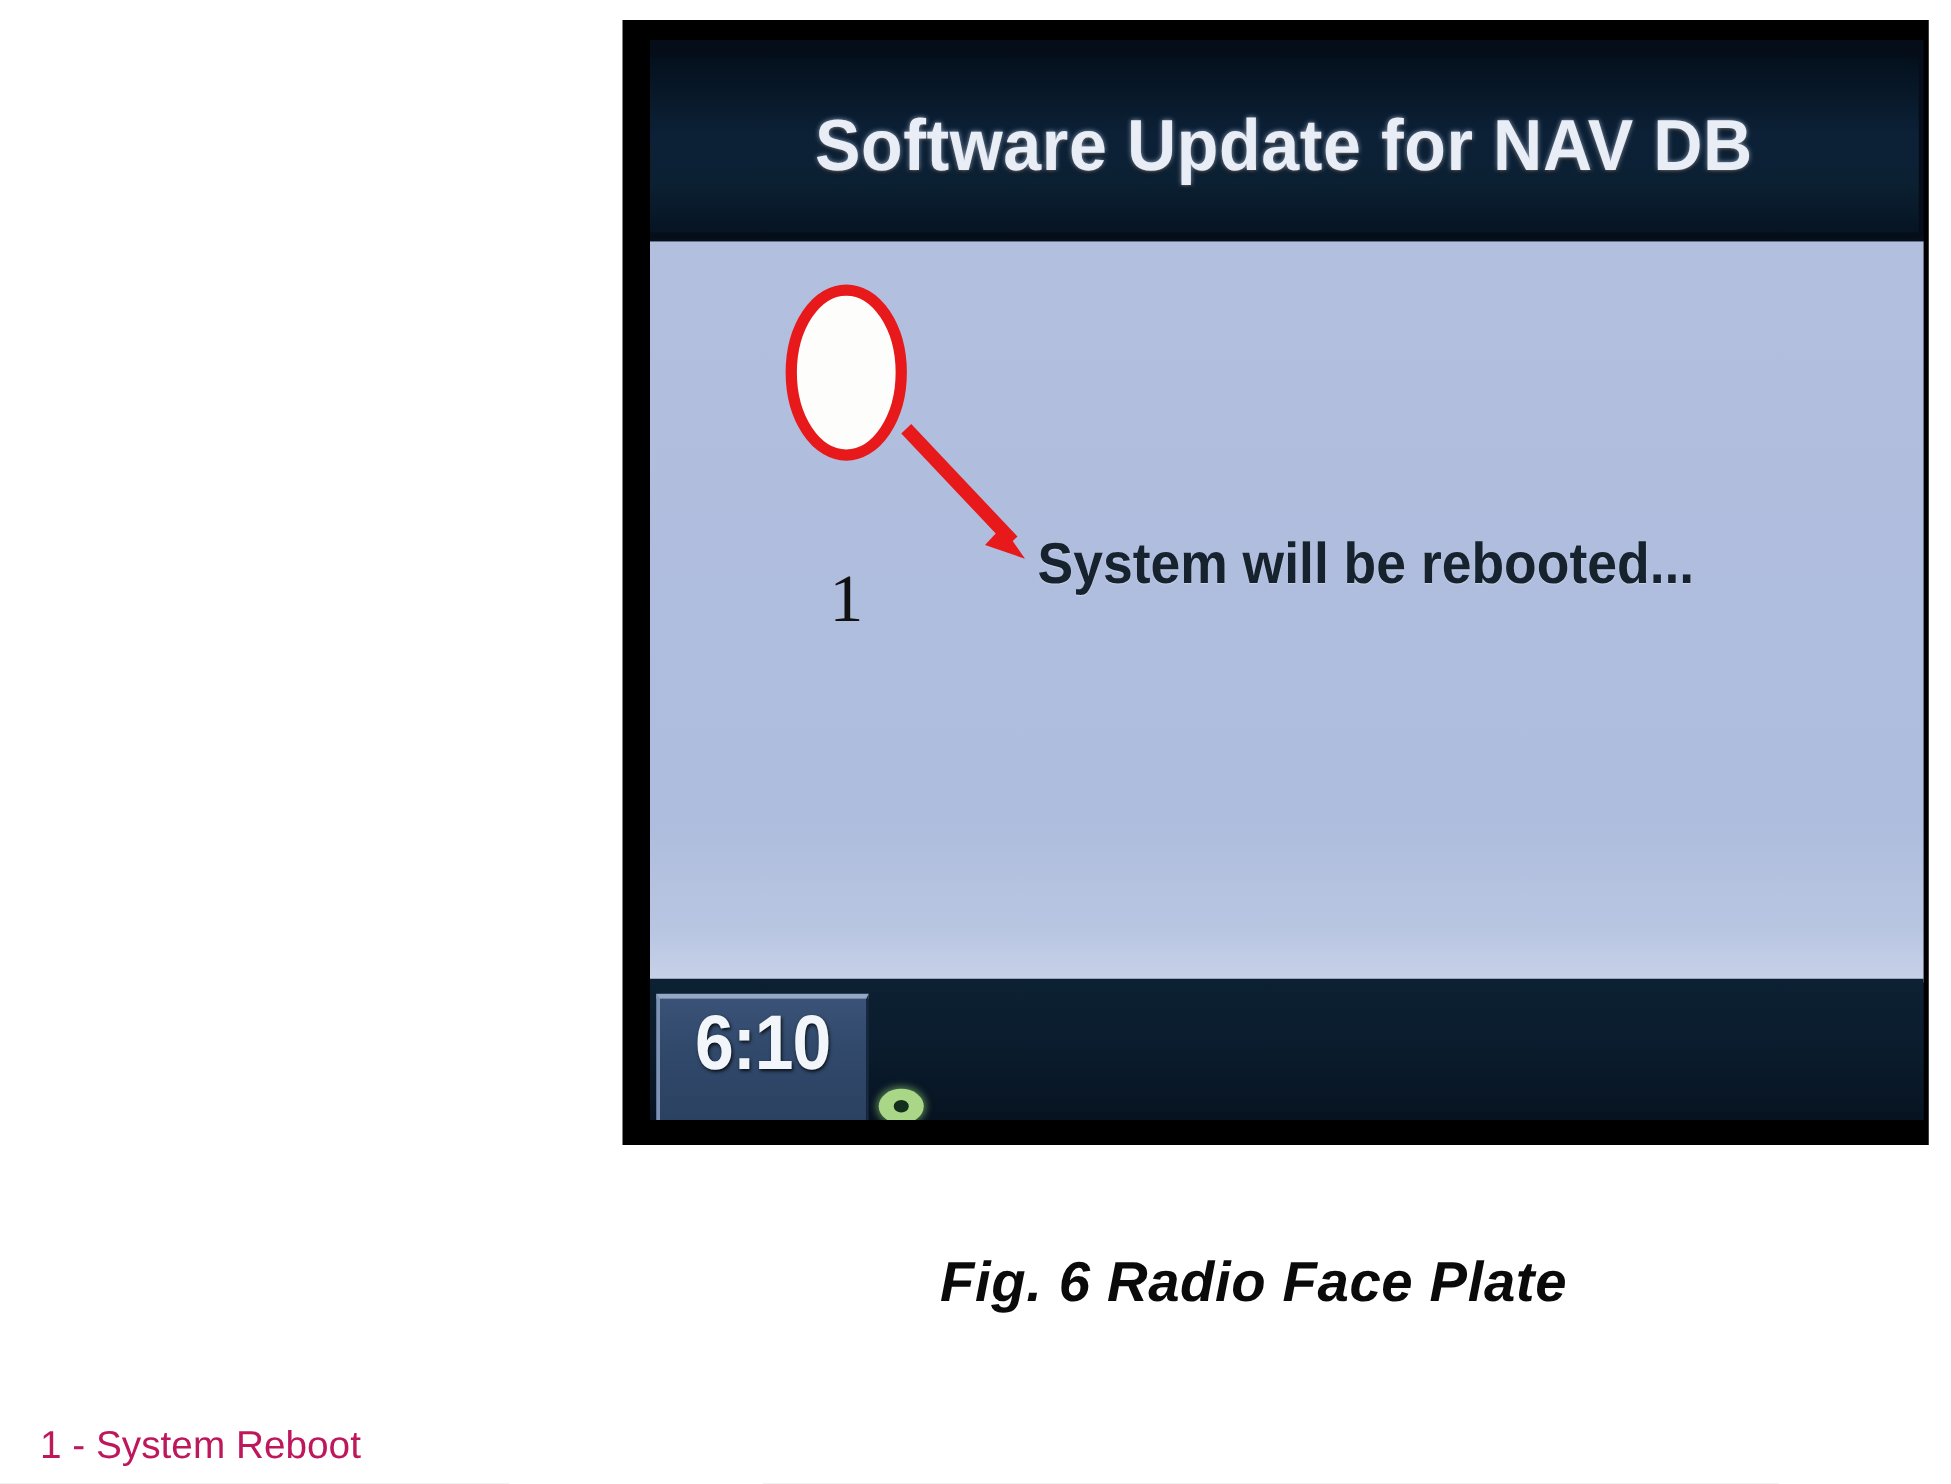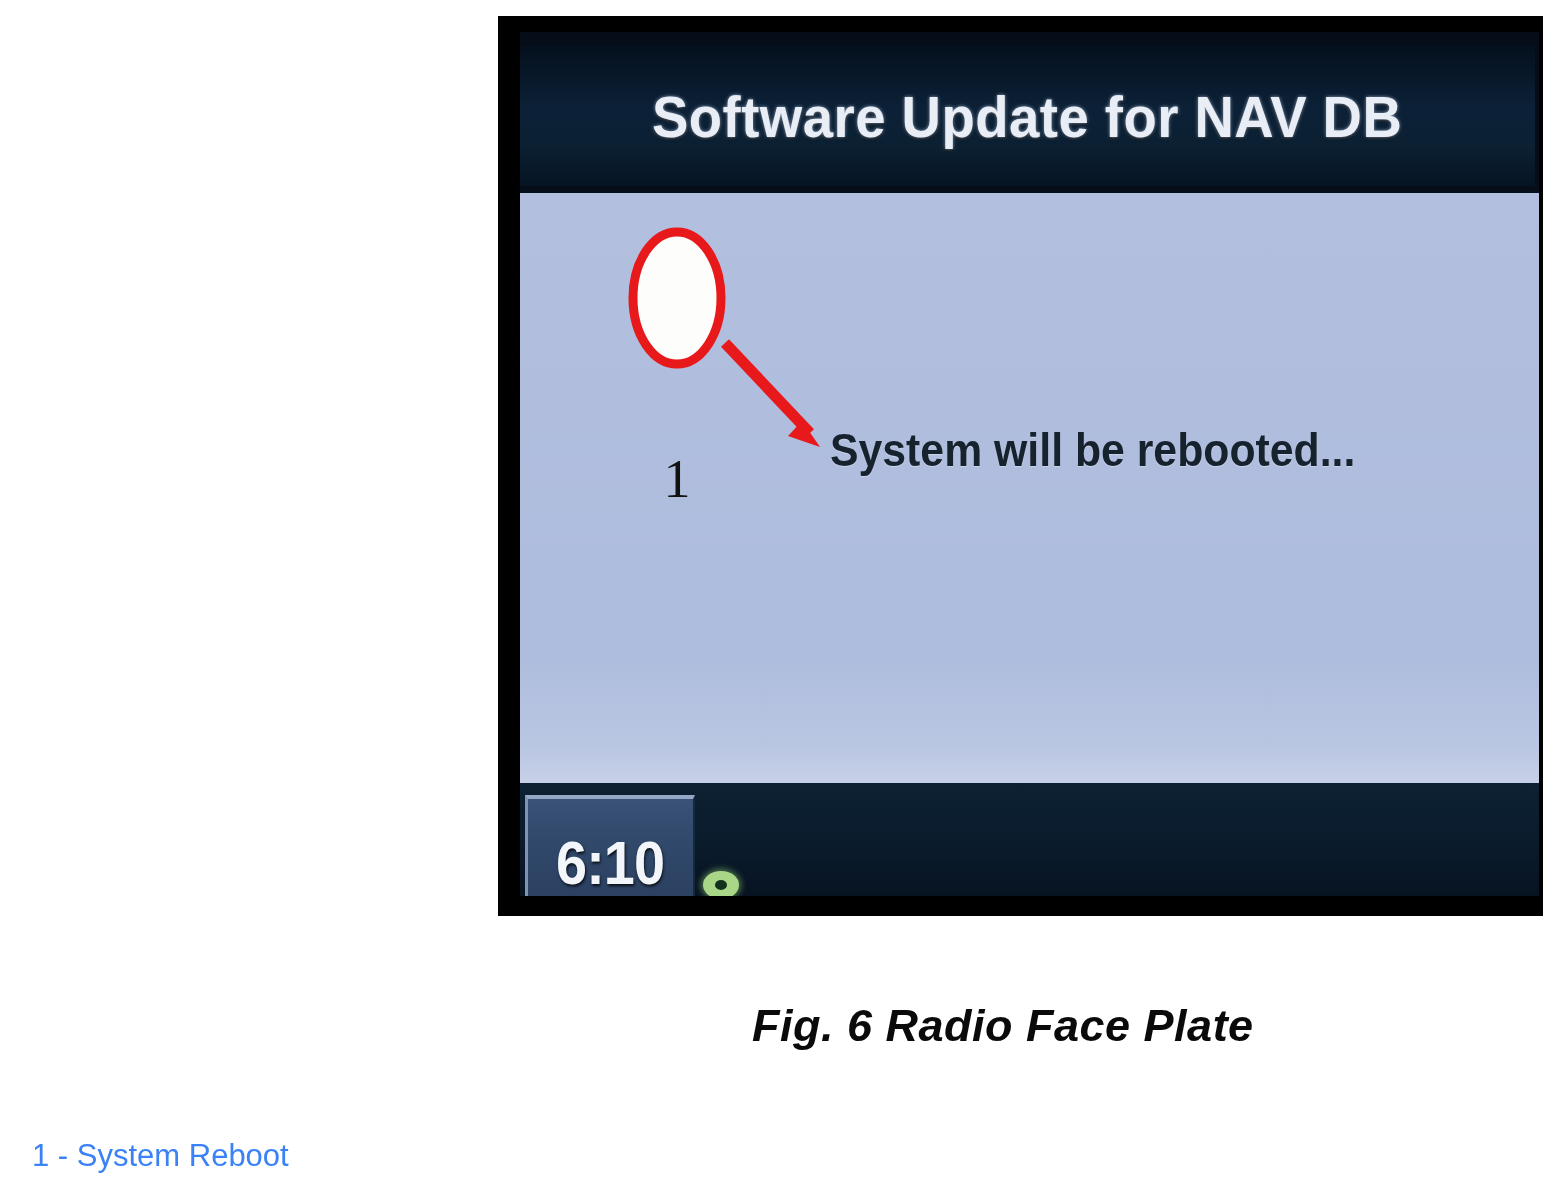--- a/index.html
+++ b/index.html
@@ -118,21 +118,21 @@
     top: 12px;
     width: 170px;
     height: 105px;
     background: linear-gradient(180deg, #3a5277 0%, #31496b 40%, #2b4162 100%);
     border-top: 4px solid #94a7c4;
     border-left: 3px solid #7e93b4;
     border-right: 2px solid #16293f;
     border-bottom: 2px solid #16293f;
     box-sizing: border-box;
     display: flex;
-    align-items: flex-end;
+    align-items: flex-start;
     justify-content: center;
   }
   #clock-time {
     color: #f2f6fb;
     font-family: "Liberation Sans Narrow", "Liberation Sans", sans-serif;
     font-size: 62px;
     font-weight: bold;
     transform: scaleX(0.9);
     text-shadow: 1px 2px 3px rgba(0,0,0,0.8);
     letter-spacing: -1px;
@@ -168,21 +168,21 @@
     font-style: italic;
     color: #0a0a0a;
     white-space: nowrap;
     letter-spacing: 0.5px;
   }
   #legend-item {
     position: absolute;
     left: 32px;
     top: 1138px;
     font-size: 31px;
-    color: #3b82f6;
+    color: #be185d;
     white-space: nowrap;
   }
 </style>
 </head>
 <body>
 
 <div id="figure-photo">
   <div id="screen-panel">
 
     <div id="title-bar">

